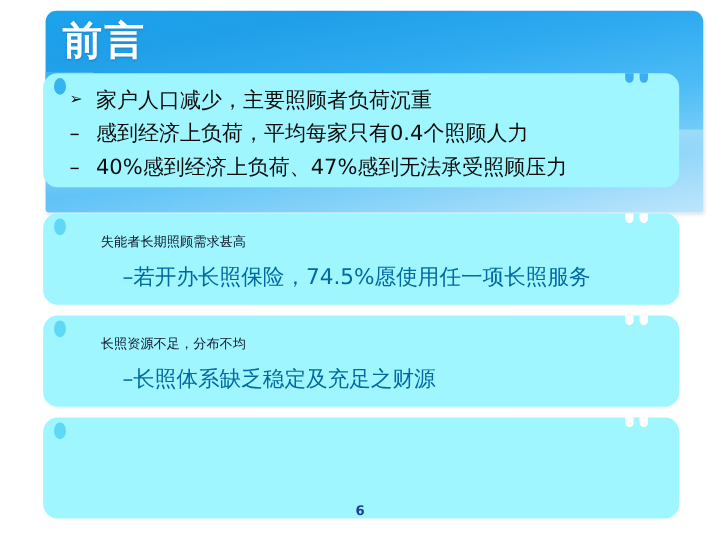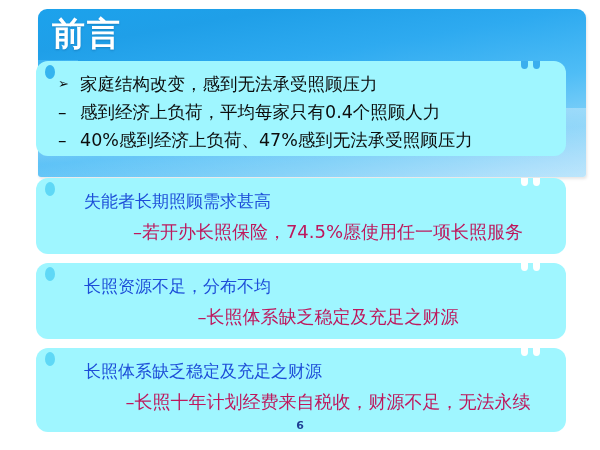--- a/index.html
+++ b/index.html
@@ -149,33 +149,32 @@
     line-height: 28px;
     color: #0d0d0d;
     text-align: left;
   }
   .bullet.arrow { font-size: 13px; }
   .bullet.dash  { font-size: 17px; }
   .line-text { flex: 1 1 auto; }
 
   
   .head-line {
-    font-size: 17px;
+    font-size: 11px;
     line-height: 29px;
-    color: #1d4ed8;
+    color: #0f172a;
     padding-left: 26px;
     white-space: nowrap;
   }
   .sub-line {
     font-size: 18px;
     line-height: 31px;
-    color: #be185d;
+    color: #0369a1;
     padding-left: 44px;
     white-space: nowrap;
-    text-align: center;
   }
 
   
   .page-number {
     position: absolute;
     left: 0;
     right: 0;
     top: 419px;
     text-align: center;
     font-size: 11px;
@@ -194,21 +193,21 @@
 
   <div class="slide-title">前言</div>
 
   <div class="block block-1">
     <div class="corner-dot"></div>
     <div class="notch-a"></div>
     <div class="notch-b"></div>
     <div class="lines">
       <div class="line">
         <span class="bullet arrow">➢</span>
-        <span class="line-text">家庭结构改变，感到无法承受照顾压力</span>
+        <span class="line-text">家户人口减少，主要照顾者负荷沉重</span>
       </div>
       <div class="line">
         <span class="bullet dash">–</span>
         <span class="line-text">感到经济上负荷，平均每家只有0.4个照顾人力</span>
       </div>
       <div class="line">
         <span class="bullet dash">–</span>
         <span class="line-text">40%感到经济上负荷、47%感到无法承受照顾压力</span>
       </div>
     </div>
@@ -231,21 +230,17 @@
     <div class="lines">
       <div class="head-line">长照资源不足，分布不均</div>
       <div class="sub-line">–长照体系缺乏稳定及充足之财源</div>
     </div>
   </div>
 
   <div class="block block-4">
     <div class="corner-dot"></div>
     <div class="notch-a"></div>
     <div class="notch-b"></div>
-    <div class="lines">
-      <div class="head-line">长照体系缺乏稳定及充足之财源</div>
-      <div class="sub-line">–长照十年计划经费来自税收，财源不足，无法永续</div>
-    </div>
   </div>
 
   <div class="page-number">6</div>
 
 </div>
 
 </body></html>

